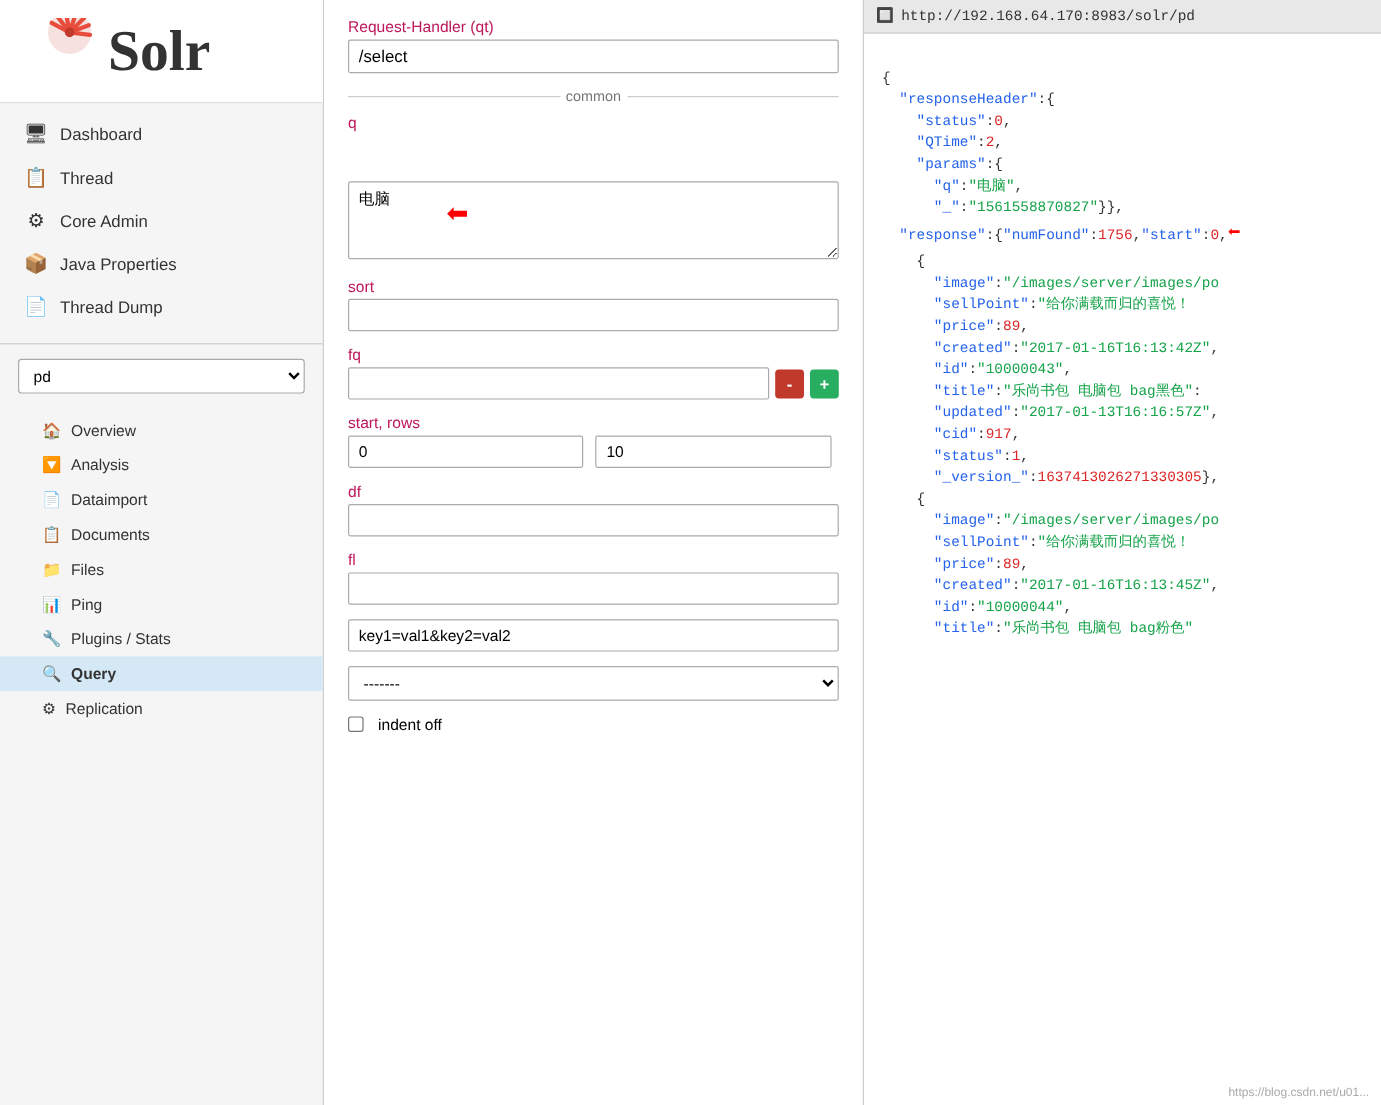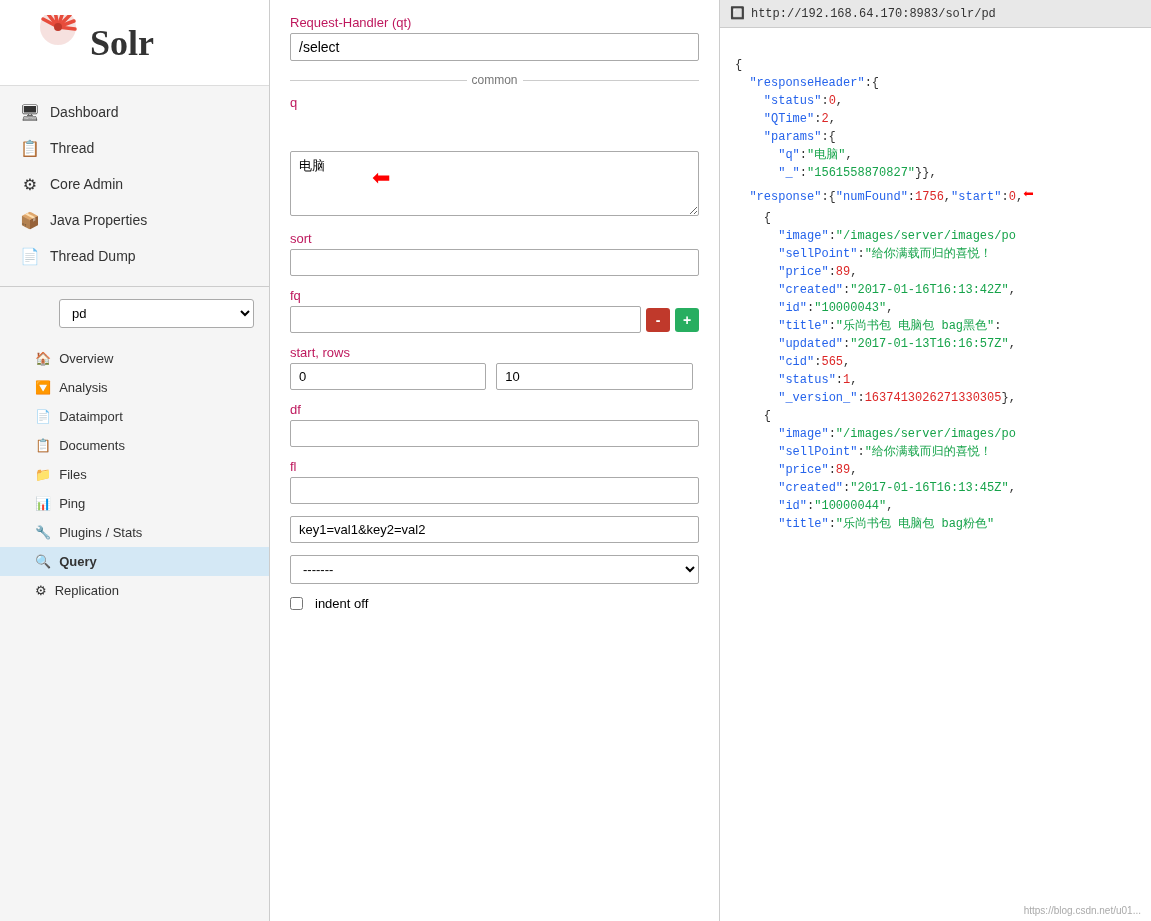--- a/index.html
+++ b/index.html
@@ -31,21 +31,21 @@
       align-items: center;
       gap: 10px;
     }
 
     .solr-logo-icon {
       width: 60px;
       height: 55px;
     }
 
     .solr-text {
-      font-size: 36px;
+      font-size: 48px;
       font-weight: bold;
       color: #333;
       font-family: Georgia, serif;
       text-align: right;
     }
 
     .nav-section {
       padding: 8px 0;
     }
 
@@ -74,21 +74,20 @@
       border-top: 1px solid #ccc;
       margin: 4px 0;
     }
 
     
     .core-selector {
       padding: 8px 15px;
       display: flex;
       align-items: center;
       gap: 5px;
-      margin-left: 44px;
     }
 
     .core-select {
       flex: 1;
       padding: 5px 8px;
       font-size: 13px;
       border: 1px solid #aaa;
       background: #fff;
       border-radius: 3px;
     }
@@ -490,21 +489,21 @@
       <span class="json-key">"_"</span><span class="json-punc">:</span><span class="json-str">"1561558870827"</span><span class="json-punc">}},</span>
   <span class="json-key">"response"</span><span class="json-punc">:{</span><span class="json-key">"numFound"</span><span class="json-punc">:</span><span class="json-num">1756</span><span class="json-punc">,</span><span class="json-key">"start"</span><span class="json-punc">:</span><span class="json-num">0</span><span class="json-punc">,</span><span style="color:red;font-size:18px;display:inline-block;transform:scaleX(-1);">➡</span>
     <span class="json-punc">{</span>
       <span class="json-key">"image"</span><span class="json-punc">:</span><span class="json-str">"/images/server/images/po</span>
       <span class="json-key">"sellPoint"</span><span class="json-punc">:</span><span class="json-str">"给你满载而归的喜悦！</span>
       <span class="json-key">"price"</span><span class="json-punc">:</span><span class="json-num">89</span><span class="json-punc">,</span>
       <span class="json-key">"created"</span><span class="json-punc">:</span><span class="json-str">"2017-01-16T16:13:42Z"</span><span class="json-punc">,</span>
       <span class="json-key">"id"</span><span class="json-punc">:</span><span class="json-str">"10000043"</span><span class="json-punc">,</span>
       <span class="json-key">"title"</span><span class="json-punc">:</span><span class="json-str">"乐尚书包 电脑包 bag黑色"</span><span class="json-punc">:</span>
       <span class="json-key">"updated"</span><span class="json-punc">:</span><span class="json-str">"2017-01-13T16:16:57Z"</span><span class="json-punc">,</span>
-      <span class="json-key">"cid"</span><span class="json-punc">:</span><span class="json-num">565</span><span class="json-punc">,</span>
+      <span class="json-key">"cid"</span><span class="json-punc">:</span><span class="json-num">917</span><span class="json-punc">,</span>
       <span class="json-key">"status"</span><span class="json-punc">:</span><span class="json-num">1</span><span class="json-punc">,</span>
       <span class="json-key">"_version_"</span><span class="json-punc">:</span><span class="json-num">1637413026271330305</span><span class="json-punc">},</span>
     <span class="json-punc">{</span>
       <span class="json-key">"image"</span><span class="json-punc">:</span><span class="json-str">"/images/server/images/po</span>
       <span class="json-key">"sellPoint"</span><span class="json-punc">:</span><span class="json-str">"给你满载而归的喜悦！</span>
       <span class="json-key">"price"</span><span class="json-punc">:</span><span class="json-num">89</span><span class="json-punc">,</span>
       <span class="json-key">"created"</span><span class="json-punc">:</span><span class="json-str">"2017-01-16T16:13:45Z"</span><span class="json-punc">,</span>
       <span class="json-key">"id"</span><span class="json-punc">:</span><span class="json-str">"10000044"</span><span class="json-punc">,</span>
       <span class="json-key">"title"</span><span class="json-punc">:</span><span class="json-str">"乐尚书包 电脑包 bag粉色"</span>
       </div>

